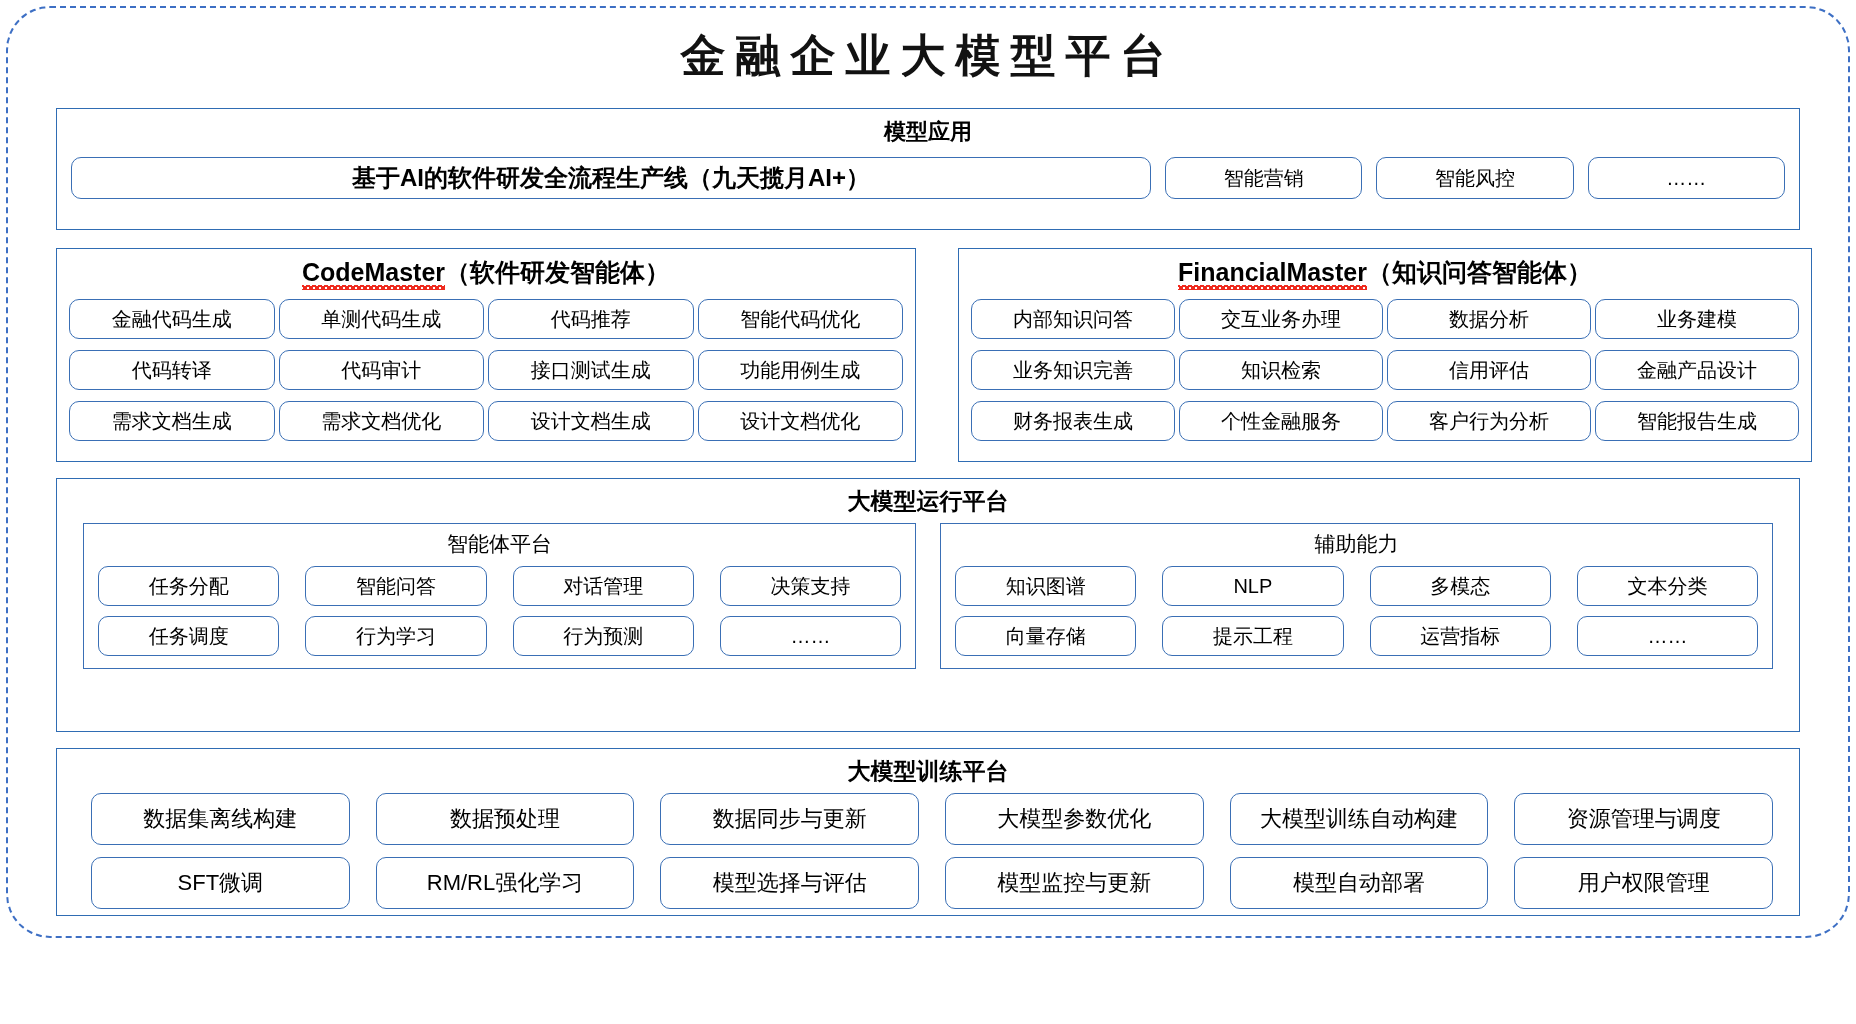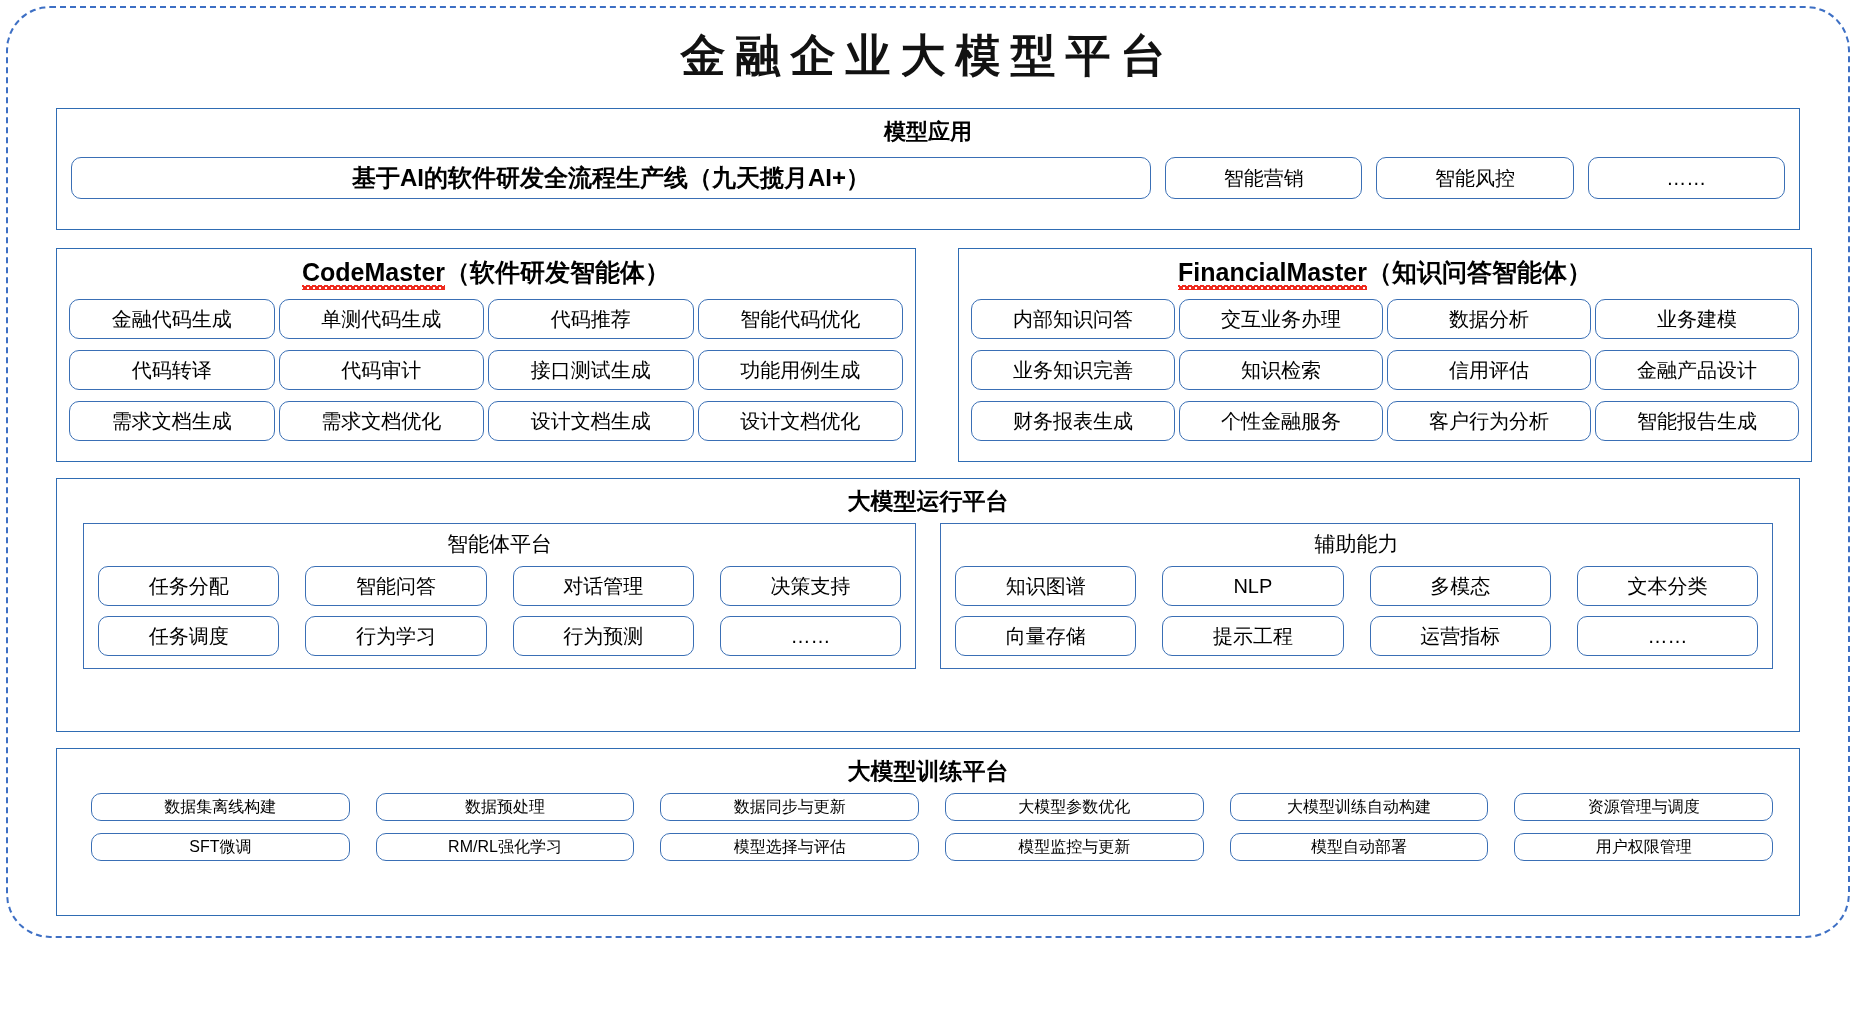--- a/index.html
+++ b/index.html
@@ -156,21 +156,21 @@
   
   #training { left: 56px; top: 748px; width: 1744px; height: 168px; }
   #training > .panel-title { font-size: 23px; margin-top: 7px; }
   .train-grid {
     position: absolute;
     left: 26px; right: 26px; top: 44px;
     display: grid;
     grid-template-columns: repeat(6, 1fr);
     gap: 12px 18px;
   }
-  .train-grid .pill { height: 28px; font-size: 16px; margin-left: 8px; }
+  .train-grid .pill { height: 52px; font-size: 22px; margin-left: 8px; }
 
   
   .footer-bar {
     position: absolute;
     left: 0; top: 954px;
     width: 1856px; height: 58px;
     background: #2e6db4;
     display: flex;
     align-items: center;
     justify-content: center;

